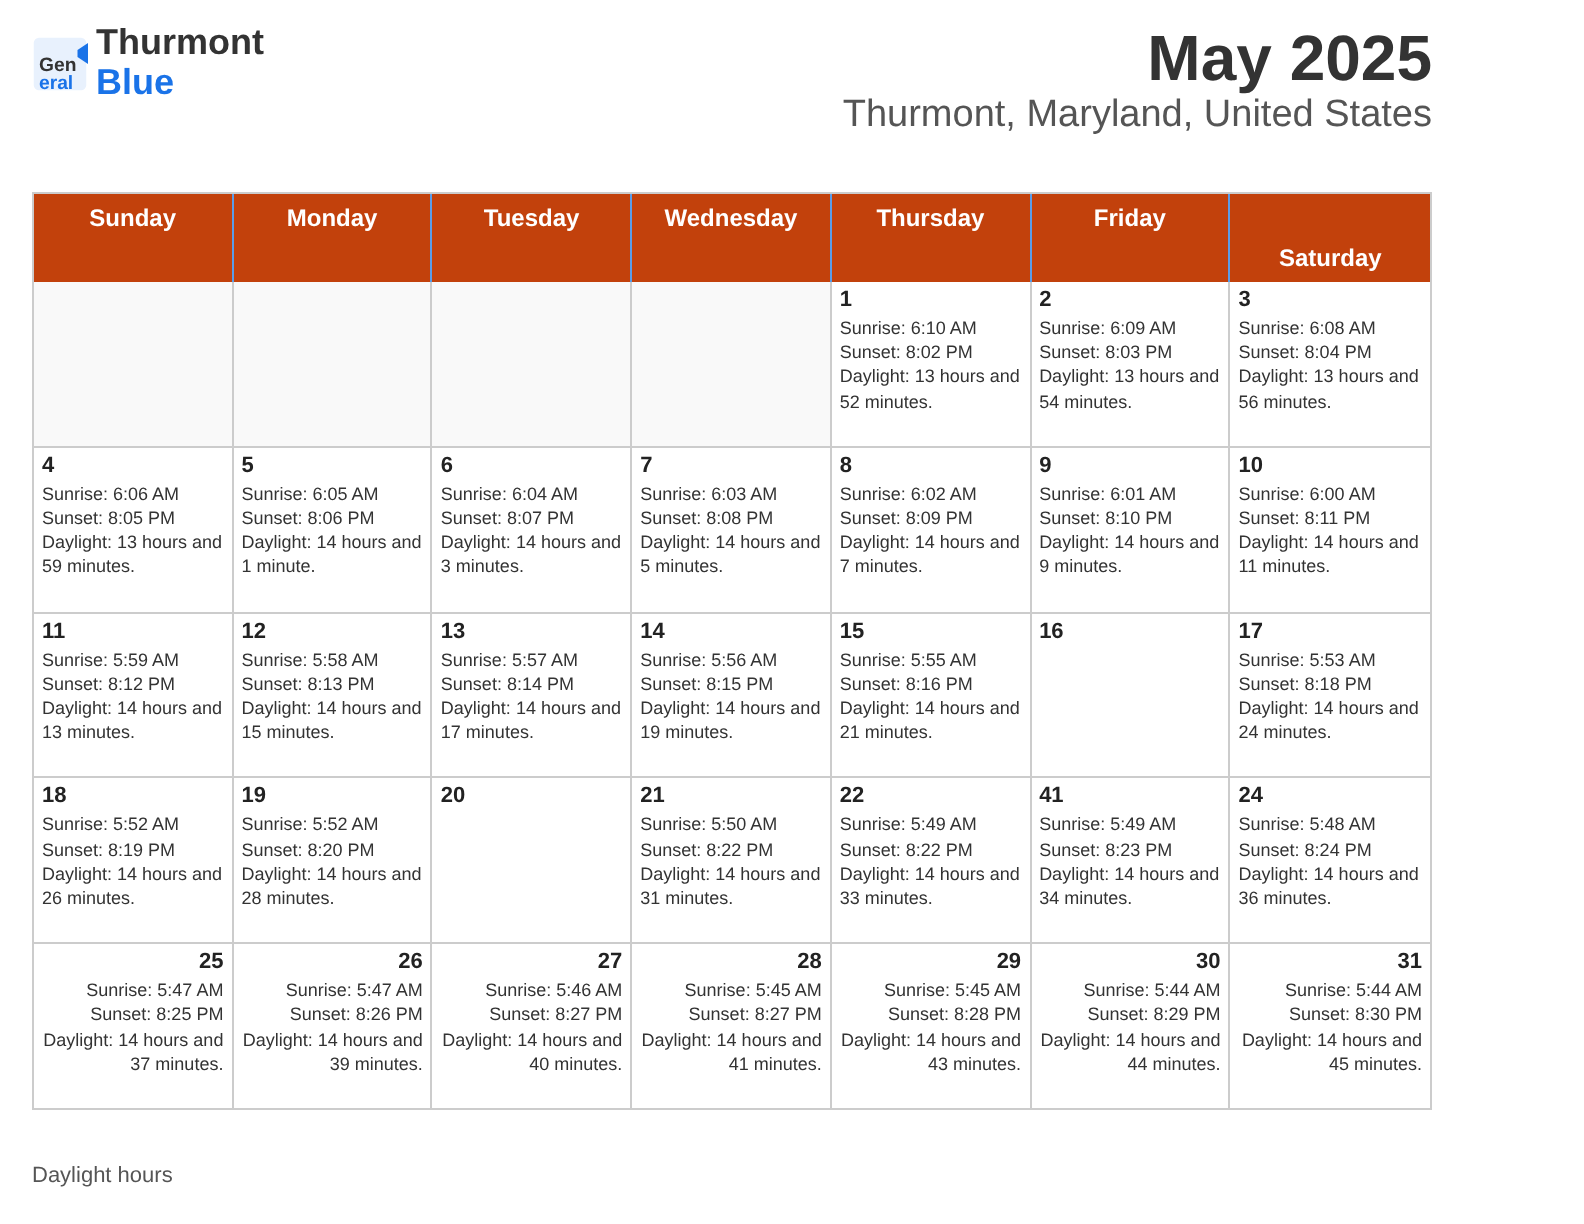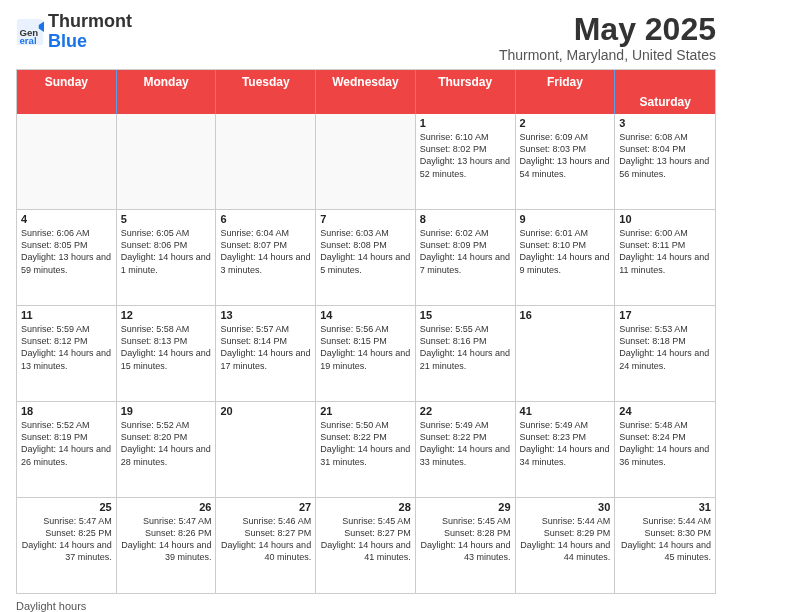--- a/index.html
+++ b/index.html
@@ -6,23 +6,24 @@
     body {
       font-family: Arial, sans-serif;
       background: #fff;
       width: 792px;
       height: 612px;
       overflow: hidden;
     }
     .page {
       width: 732px;
       height: 612px;
-      padding: 12px 16px 0 16px;
+      padding: 12px 16px 18px 16px;
       display: flex;
       flex-direction: column;
+      gap: 21px;
     }
     .header {
       display: flex;
       justify-content: space-between;
       align-items: flex-start;
       margin-bottom: 6px;
     }
     .logo {
       display: flex;
       align-items: center;
@@ -42,33 +43,33 @@
     .title-block {
       text-align: right;
     }
     .main-title {
       font-size: 32px;
       font-weight: bold;
       color: #333;
       line-height: 1.1;
     }
     .subtitle {
-      font-size: 14px;
+      font-size: 19px;
       color: #555;
     }
     .calendar {
       flex: 1;
       display: flex;
       flex-direction: column;
       border: 1px solid #ccc;
     }
     .cal-header-row {
       display: grid;
       grid-template-columns: repeat(7, 1fr);
-      background: #ef4444;
+      background: #c2410c;
     }
     .cal-header-cell {
       color: #fff;
       font-size: 12px;
       font-weight: bold;
       text-align: center;
       padding: 5px 2px;
       border-right: 1px solid #5a9de8;
     }
     .cal-header-cell:last-child { border-right: none; margin-top: 20px; }

